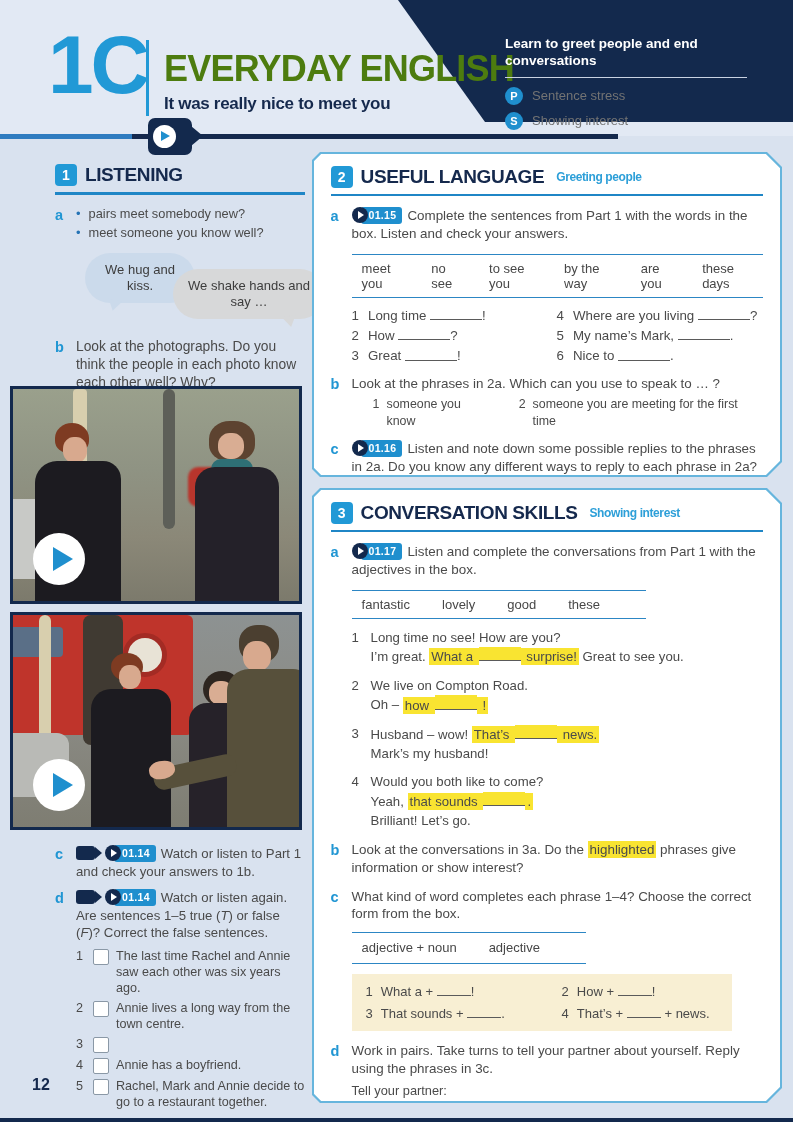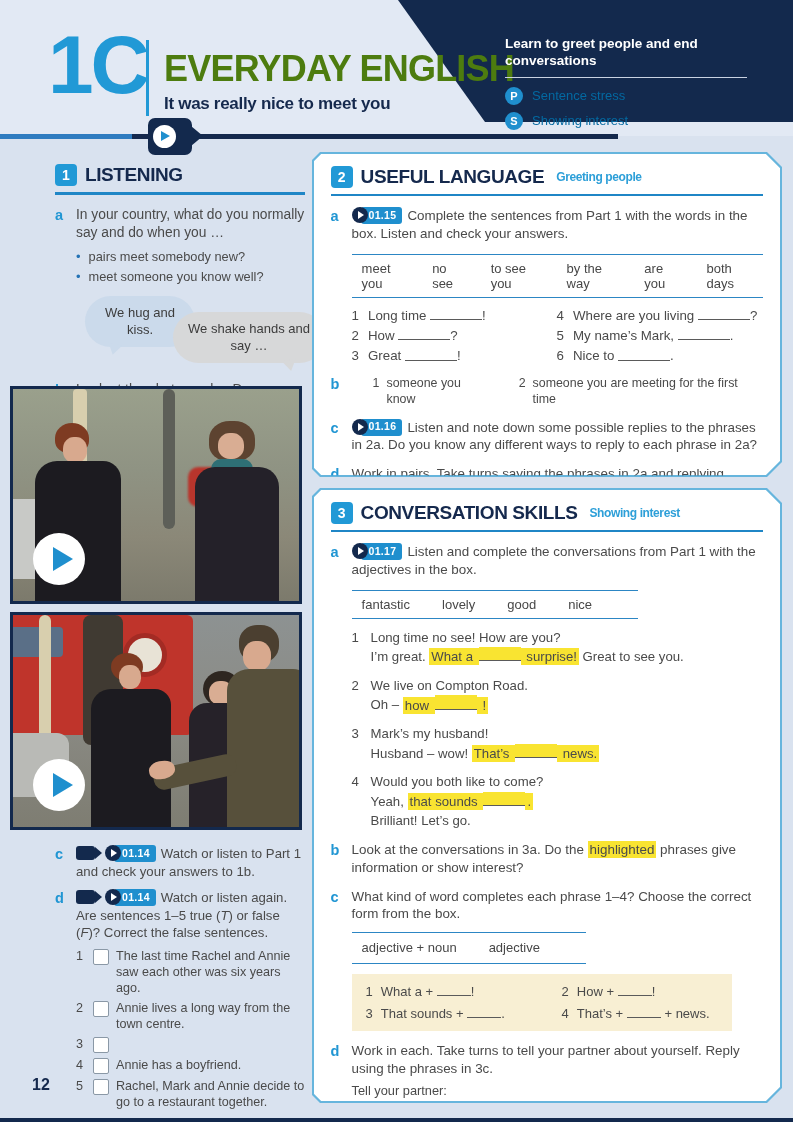--- a/index.html
+++ b/index.html
@@ -15,21 +15,21 @@
   .unit-divider{position:absolute;left:146px;top:40px;width:3px;height:76px;background:#2199d6;}
   .titleblock{position:absolute;left:164px;top:50px;}
   .main-title{font-size:36px;font-weight:800;letter-spacing:-0.8px;color:#4d7c0f;line-height:1.05;}
   .sub-title{font-size:17px;font-weight:700;letter-spacing:-0.3px;color:#15294d;margin-top:6px;}
   .goalblock{position:absolute;left:505px;top:36px;width:252px;color:#fff;}
   .goal-text{font-size:13.5px;font-weight:700;line-height:1.25;}
   .goal-rule{border:none;border-top:1.5px solid #c9d2e2;margin:7px 0 9px 0;width:242px;}
   .skill-row{display:flex;align-items:center;gap:9px;margin:7px 0;}
   .skill-tag{width:18px;height:18px;border-radius:50%;background:#1f8fce;color:#fff;font-size:11px;
     font-weight:700;display:flex;align-items:center;justify-content:center;flex:0 0 18px;}
-  .skill-label{font-size:13px;color:#0369a1;}
+  .skill-label{font-size:13px;color:#737373;}
   .rule-blue{position:absolute;top:134px;left:0;width:132px;height:5px;background:#2f7cc0;}
   .rule-navy{position:absolute;top:134px;left:132px;width:486px;height:5px;background:#15294d;}
   .vcam{position:absolute;left:148px;top:118px;width:44px;height:37px;background:#13294d;border-radius:7px;z-index:3;}
   .vcam::before{content:"";position:absolute;right:-11px;top:8px;border-left:12px solid #13294d;
     border-top:10px solid transparent;border-bottom:10px solid transparent;}
   .vcam-circle{position:absolute;left:5px;top:7px;width:23px;height:23px;border-radius:50%;background:#fff;}
   .vcam-circle::after{content:"";position:absolute;left:8px;top:6px;border-left:9px solid #1f8fce;
     border-top:5.5px solid transparent;border-bottom:5.5px solid transparent;}
 
   
@@ -144,21 +144,20 @@
 
   <div class="leftcol">
     <div class="sec-head">
       <span class="sec-num">1</span>
       <span class="sec-title">LISTENING</span>
     </div>
     <div class="sec-rule"></div>
 
     <div class="item">
       <span class="letter">a</span>
-      <span>In your country, what do you normally say and do when you …</span>
       <div style="margin-top:7px;">
         <div class="bullet-row">
           <span class="dot">•</span>
           <span>pairs meet somebody new?</span>
         </div>
         <div class="bullet-row">
           <span class="dot">•</span>
           <span>meet someone you know well?</span>
         </div>
       </div>
@@ -277,21 +276,21 @@
             <span class="audio-code">01.15</span>
           </span><span>Complete the sentences from Part 1 with the words in the box. Listen and check your answers.</span>
       </div>
 
       <div class="wbox">
         <span>meet you</span>
         <span>no see</span>
         <span>to see you</span>
         <span>by the way</span>
         <span>are you</span>
-        <span>both days</span>
+        <span>these days</span>
       </div>
 
       <div class="sents">
         <div class="sent">
             <span>1</span>
             <span><span>Long time </span><span class="blank" style="width: 52px;"></span><span>!</span></span>
           </div>
         <div class="sent">
             <span>2</span>
             <span><span>How </span><span class="blank" style="width: 52px;"></span><span>?</span></span>
@@ -309,20 +308,21 @@
             <span><span>My name’s Mark, </span><span class="blank" style="width: 52px;"></span><span>.</span></span>
           </div>
         <div class="sent">
             <span>6</span>
             <span><span>Nice to </span><span class="blank" style="width: 52px;"></span><span>.</span></span>
           </div>
       </div>
 
       <div class="item">
         <span class="letter">b</span>
+        <span>Look at the phrases in 2a. Which can you use to speak to … ?</span>
         <div class="opts">
           <span class="opt">
               <span>1</span>
               <span>someone you know</span>
             </span>
           <span class="opt">
               <span>2</span>
               <span>someone you are meeting for the first time</span>
             </span>
         </div>
@@ -357,38 +357,38 @@
         <span class="audio">
             <span class="play-circle"></span>
             <span class="audio-code">01.17</span>
           </span><span>Listen and complete the conversations from Part 1 with the adjectives in the box.</span>
       </div>
 
       <div class="wbox narrow">
         <span>fantastic</span>
         <span>lovely</span>
         <span>good</span>
-        <span>nice</span>
+        <span>these</span>
       </div>
 
       <div style="margin-left:21px;">
         <div class="dlg">
           <span class="dlg-num">1</span>
           <div><span>Long time no see! How are you?</span></div>
           <div><span>I’m great. </span><span class="hl">What a </span><span class="blank hl" style="width: 38px;"></span><span class="hl"> surprise!</span><span> Great to see you.</span></div>
         </div>
         <div class="dlg">
           <span class="dlg-num">2</span>
           <div><span>We live on Compton Road.</span></div>
           <div><span>Oh – </span><span class="hl">how </span><span class="blank hl" style="width: 38px;"></span><span class="hl"> !</span></div>
         </div>
         <div class="dlg">
           <span class="dlg-num">3</span>
+          <div><span>Husband – wow! </span><span class="hl">That’s </span><span class="blank hl" style="width: 38px;"></span><span class="hl"> news.</span></div>
           <div><span>Mark’s my husband!</span></div>
-          <div><span>Husband – wow! </span><span class="hl">That’s </span><span class="blank hl" style="width: 38px;"></span><span class="hl"> news.</span></div>
         </div>
         <div class="dlg">
           <span class="dlg-num">4</span>
           <div><span>Would you both like to come?</span></div>
           <div><span>Yeah, </span><span class="hl">that sounds </span><span class="blank hl" style="width: 38px;"></span><span class="hl">.</span></div>
           <div><span>Brilliant! Let’s go.</span></div>
         </div>
       </div>
 
       <div class="item">
@@ -418,21 +418,21 @@
             </span>
           <span class="ph">
               <span>4</span>
               <span><span>That’s + </span><span class="blank" style="width: 34px;"></span><span> + news.</span></span>
             </span>
         </div>
       </div>
 
       <div class="item">
         <span class="letter">d</span>
-        <span>Work in each. Take turns to tell your partner about yourself. Reply using the phrases in 3c.</span>
+        <span>Work in pairs. Take turns to tell your partner about yourself. Reply using the phrases in 3c.</span>
         <div class="sub-line">Tell your partner:</div>
         <div class="bullet-row">
             <span class="dot">•</span>
             <span>where you live</span>
           </div>
         <div class="bullet-row">
             <span class="dot">•</span>
             <span>something you did at the weekend</span>
           </div>
         

